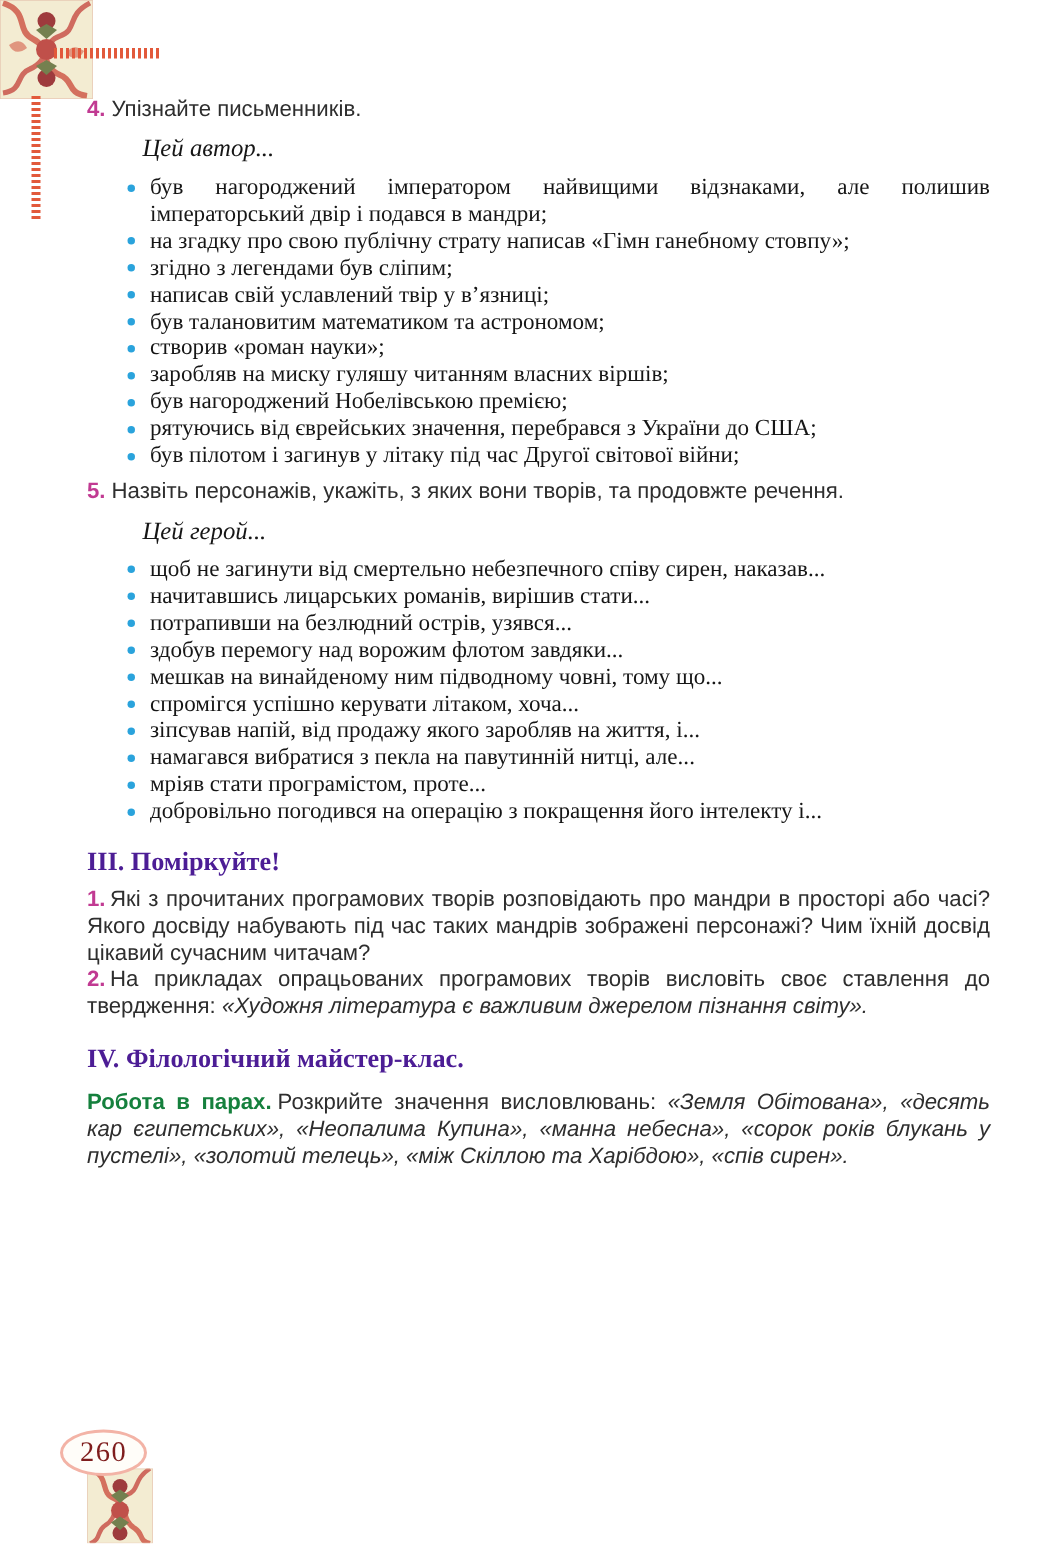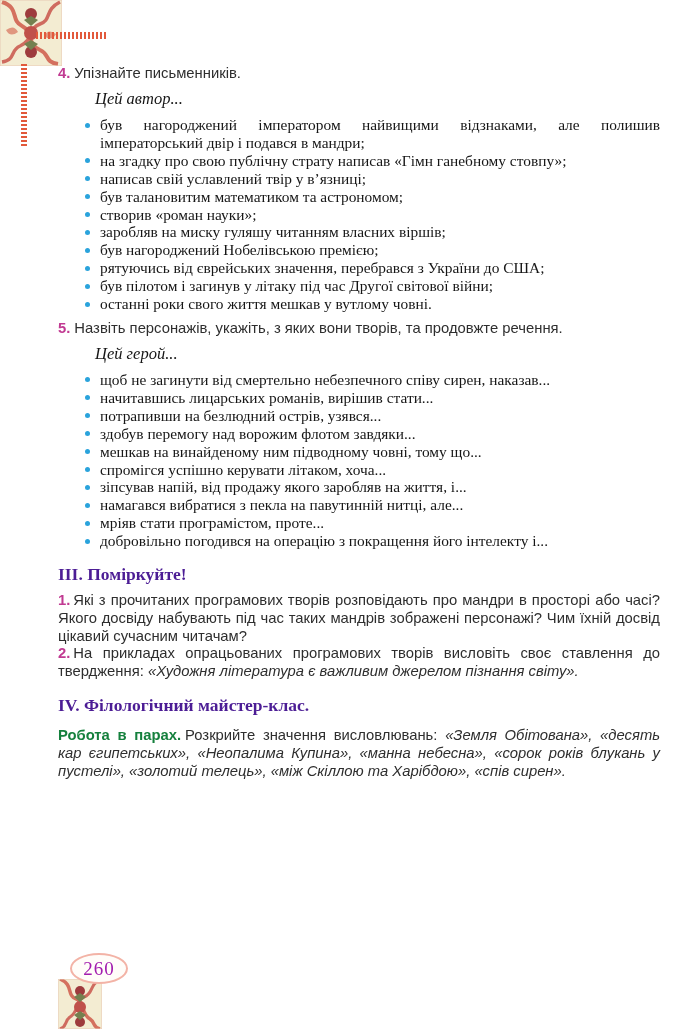--- a/index.html
+++ b/index.html
@@ -37,32 +37,32 @@
   .ornament-bottom {
     position: absolute;
     left: 58px; top: 979px;
     width: 44px; height: 50px;
     z-index: 2;
   }
 
   
   .page-badge {
     position: absolute;
-    left: 70px; top: 953px;
+    left: 40px; top: 953px;
     width: 54px; height: 27px;
     background: #fffdf9;
     border: 2px solid #f3b3a6;
     border-radius: 50%;
     display: flex;
     align-items: center;
     justify-content: center;
     z-index: 4;
     font-family: "Liberation Serif", serif;
     font-size: 19px;
-    color: #a21caf;
+    color: #7f1d1d;
     letter-spacing: 1px;
   }
 
   
   main {
     position: absolute;
     left: 58px; top: 64px;
     width: 602px;
   }
 
@@ -171,28 +171,28 @@
   <div class="dash-v"></div>
 
   <main>
 
     <section>
       <p class="task-line"><span class="task-num">4.</span><span>Упізнайте письменників.</span></p>
       <p class="lead-italic">Цей автор...</p>
       <ul class="bullets">
           <li>був нагороджений імператором найвищими відзнаками, але полишив імператорський двір і подався в мандри;</li>
           <li>на згадку про свою публічну страту написав «Гімн ганебному стовпу»;</li>
+          <li>згідно з легендами був сліпим;</li>
           <li>написав свій уславлений твір у в’язниці;</li>
           <li>був талановитим математиком та астрономом;</li>
           <li>створив «роман науки»;</li>
           <li>заробляв на миску гуляшу читанням власних віршів;</li>
           <li>був нагороджений Нобелівською премією;</li>
           <li>рятуючись від єврейських значення, перебрався з України до США;</li>
           <li>був пілотом і загинув у літаку під час Другої світової війни;</li>
-          <li>останні роки свого життя мешкав у вутлому човні.</li>
         </ul>
     </section>
 
     <section>
       <p class="task-line"><span class="task-num">5.</span><span>Назвіть персонажів, укажіть, з яких вони творів, та продовжте речення.</span></p>
       <p class="lead-italic">Цей герой...</p>
       <ul class="bullets">
           <li>щоб не загинути від смертельно небезпечного співу сирен, наказав...</li>
           <li>начитавшись лицарських романів, вирішив стати...</li>
           <li>потрапивши на безлюдний острів, узявся...</li>

